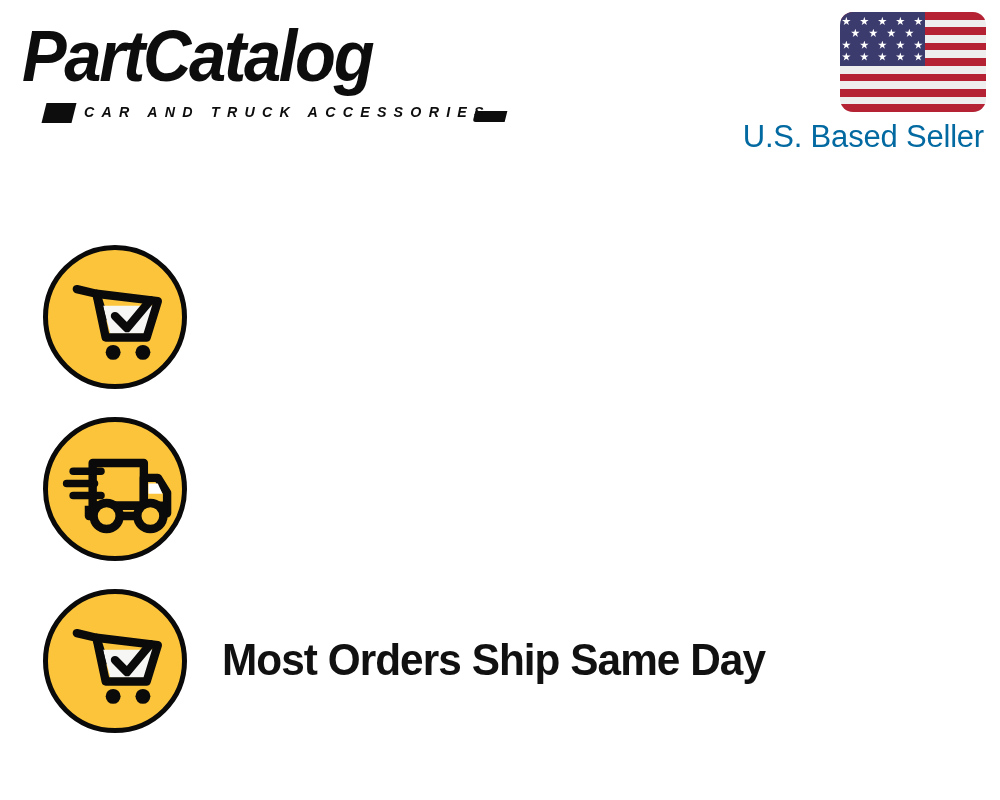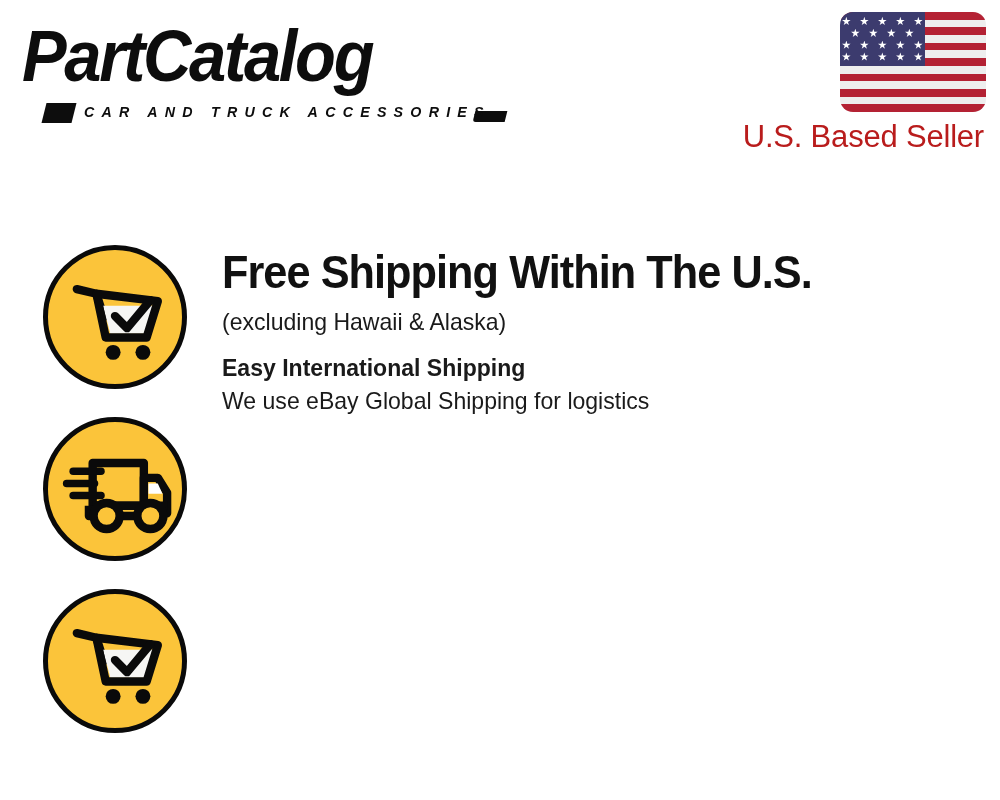--- a/index.html
+++ b/index.html
@@ -121,21 +121,21 @@
   }
 
   #us-based-seller-label {
     position: absolute;
     right: 16px;
     top: 119px;
     font-family: "Liberation Sans", sans-serif;
     font-size: 31px;
     font-weight: normal;
     letter-spacing: -0.2px;
-    color: #b91c1c;
+    color: #0369a1;
     white-space: nowrap;
   }
 
   
   #features {
     position: absolute;
     left: 0;
     top: 0;
     width: 1000px;
     height: 800px;
@@ -256,26 +256,20 @@
   <div class="feature-row" id="feature-row-0">
     <div class="feature-icon-circle">
       <svg class="icon-svg" viewBox="0 0 144 144" xmlns="http://www.w3.org/2000/svg">
         <path d="M31 42 L52 47 L60 72" fill="none" stroke="#0a0a0a" stroke-width="9" stroke-linecap="round" stroke-linejoin="round"></path>
         <polygon points="59,60 113,60 105,90 67,90" fill="#f6f6f4"></polygon>
         <path d="M52 47 L118 55 L106 94 L62 94 Z" fill="none" stroke="#0a0a0a" stroke-width="9" stroke-linecap="round" stroke-linejoin="round"></path>
         <path d="M72 71 L85 84 L110 54" fill="none" stroke="#0a0a0a" stroke-width="9" stroke-linecap="round" stroke-linejoin="round"></path>
         <circle cx="70" cy="110" r="8" fill="#0a0a0a"></circle>
         <circle cx="102" cy="110" r="8" fill="#0a0a0a"></circle>
       </svg>
-    </div>
-    <div class="feature-text">
-      <div class="feat-title">Free Shipping Within The U.S.</div>
-      <div class="feat-sub feat-sub-0">(excluding Hawaii &amp; Alaska)</div>
-      <div class="feat-sub bold feat-sub-1">Easy International Shipping</div>
-      <div class="feat-sub feat-sub-2">We use eBay Global Shipping for logistics</div>
     </div>
   </div>
 
   <div class="feature-row" id="feature-row-1">
     <div class="feature-icon-circle">
       <svg class="icon-svg" viewBox="0 0 144 144" xmlns="http://www.w3.org/2000/svg">
         <path d="M27 53 H57" stroke="#0a0a0a" stroke-width="8" stroke-linecap="round"></path>
         <path d="M20 66 H50" stroke="#0a0a0a" stroke-width="8" stroke-linecap="round"></path>
         <path d="M27 79 H57" stroke="#0a0a0a" stroke-width="8" stroke-linecap="round"></path>
         <rect x="48" y="44" width="55" height="46" fill="none" stroke="#0a0a0a" stroke-width="9" stroke-linejoin="round"></rect>
@@ -293,15 +287,18 @@
     <div class="feature-icon-circle">
       <svg class="icon-svg" viewBox="0 0 144 144" xmlns="http://www.w3.org/2000/svg">
         <path d="M31 42 L52 47 L60 72" fill="none" stroke="#0a0a0a" stroke-width="9" stroke-linecap="round" stroke-linejoin="round"></path>
         <polygon points="59,60 113,60 105,90 67,90" fill="#f6f6f4"></polygon>
         <path d="M52 47 L118 55 L106 94 L62 94 Z" fill="none" stroke="#0a0a0a" stroke-width="9" stroke-linecap="round" stroke-linejoin="round"></path>
         <path d="M72 71 L85 84 L110 54" fill="none" stroke="#0a0a0a" stroke-width="9" stroke-linecap="round" stroke-linejoin="round"></path>
         <circle cx="70" cy="110" r="8" fill="#0a0a0a"></circle>
         <circle cx="102" cy="110" r="8" fill="#0a0a0a"></circle>
       </svg>
     </div>
+    <div class="feature-text">
+      <div class="feat-title">Most Orders Ship Same Day</div>
+    </div>
   </div>
 
 </div>
 
 </body></html>

